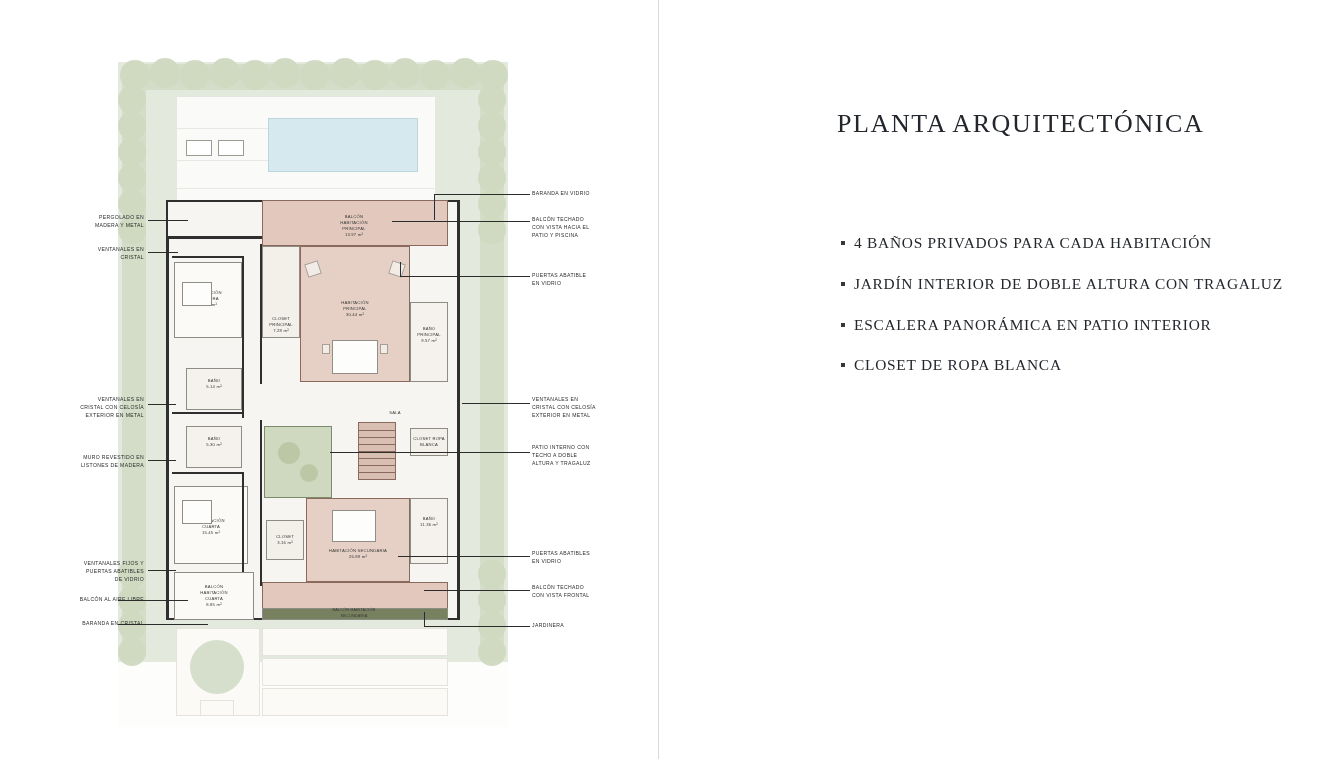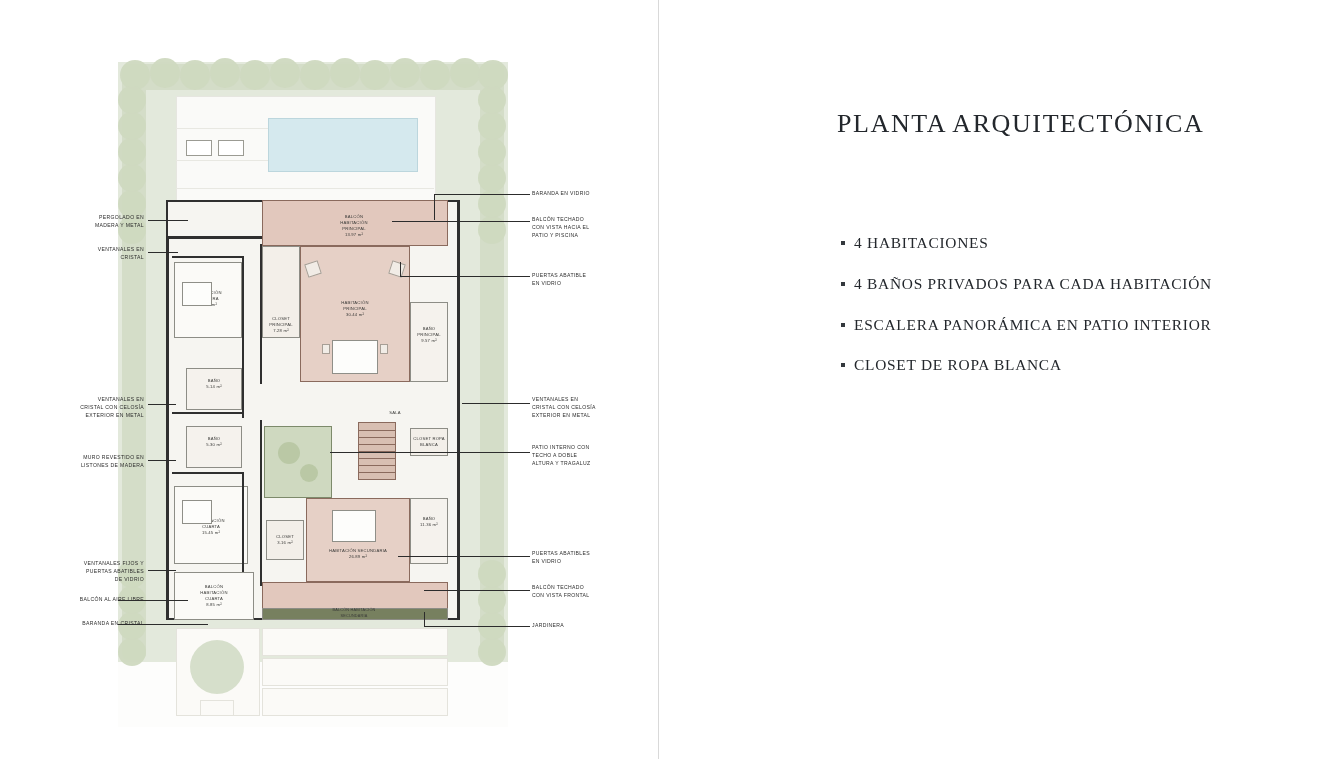--- a/index.html
+++ b/index.html
@@ -469,25 +469,25 @@
 
 <div class="info-panel">
 
   <div class="title-block">
     <div class="title-line1">PLANTA ARQUITECTÓNICA</div>
   </div>
 
   <ul class="feature-list">
     <li class="feature-item">
       <span class="feature-bullet"></span>
-      <span class="feature-text">4 HABITACIONES</span>
+      <span class="feature-text">4 BAÑOS PRIVADOS PARA CADA HABITACIÓN</span>
     </li>
     <li class="feature-item">
       <span class="feature-bullet"></span>
-      <span class="feature-text">4 BAÑOS PRIVADOS PARA CADA HABITACIÓN</span>
+      <span class="feature-text">JARDÍN INTERIOR DE DOBLE ALTURA CON TRAGALUZ</span>
     </li>
     <li class="feature-item">
       <span class="feature-bullet"></span>
       <span class="feature-text">ESCALERA PANORÁMICA EN PATIO INTERIOR</span>
     </li>
     <li class="feature-item">
       <span class="feature-bullet"></span>
       <span class="feature-text">CLOSET DE ROPA BLANCA</span>
     </li>
   </ul>

